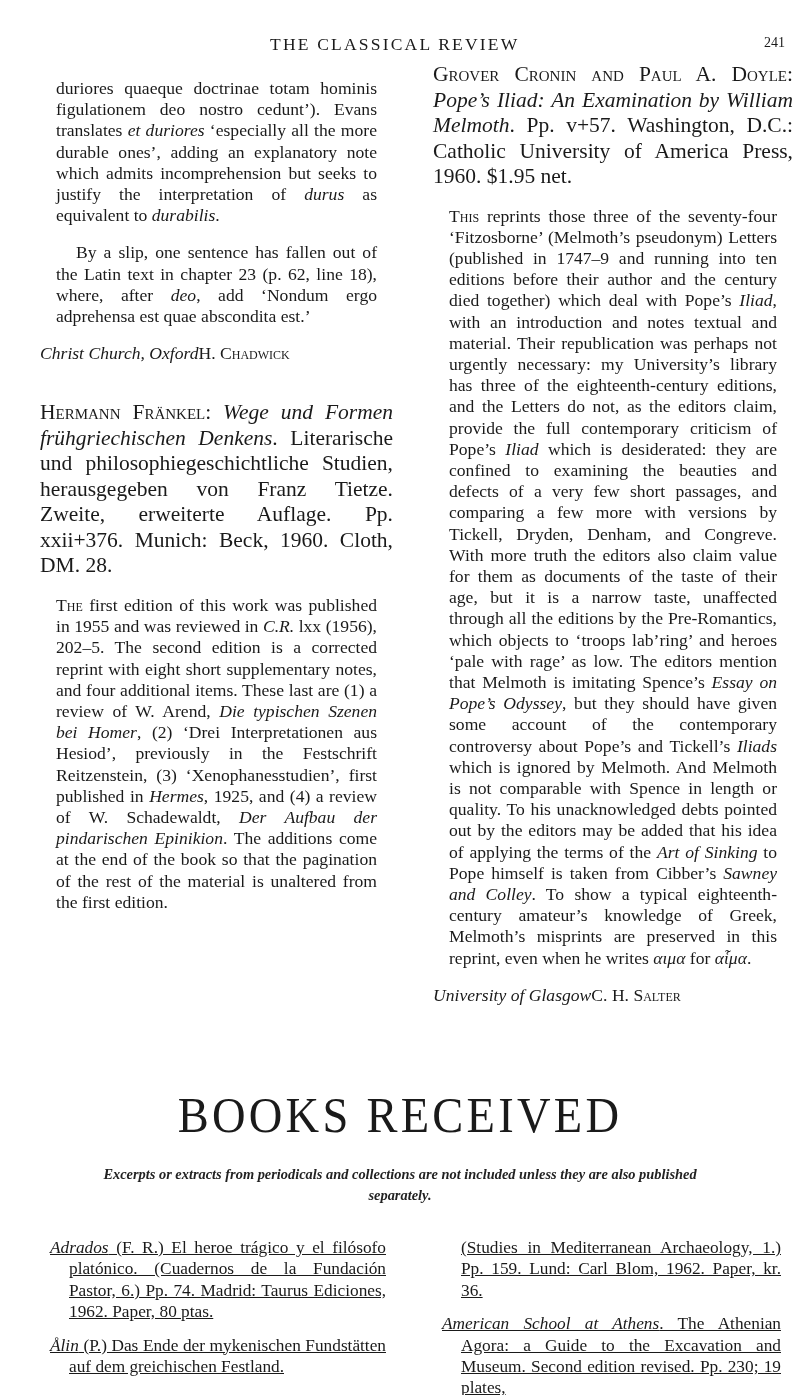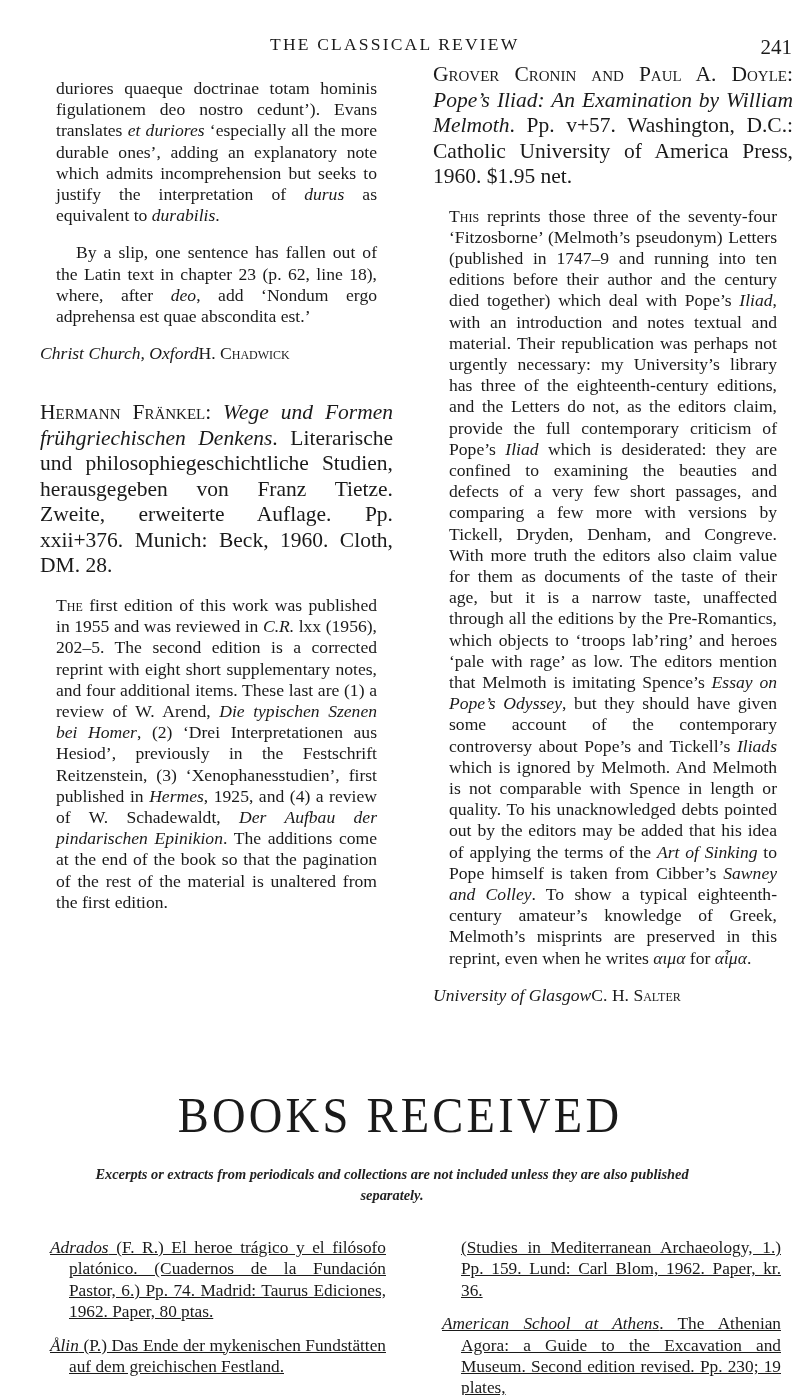--- a/index.html
+++ b/index.html
@@ -9,21 +9,21 @@
     color: #1a1a1a;
   }
   .running-head {
     position: absolute; top: 34px; left: 0; width: 792px; height: 24px;
   }
   .running-title {
     position: absolute; left: 270px; top: 0;
     font-size: 17.5px; letter-spacing: 2.2px;
   }
   .page-number {
-    position: absolute; right: 0; top: 1px; font-size: 21px;
+    position: absolute; right: 7px; top: 1px; font-size: 14px;
   }
   .col {
     position: absolute; font-size: 17.6px; line-height: 21.2px;
     text-align: justify; hyphens: manual;
   }
   .col p { margin: 16px; text-indent: 0; }
   .col p.ind { text-indent: 20px; }
   .left-col { left: 40px; top: 62px; width: 353px; }
   .right-col { left: 433px; top: 62px; width: 360px; }
   .sc { font-variant: small-caps; }
@@ -37,21 +37,21 @@
     margin-bottom: 9px;
   }
   .review-head .author { font-variant: small-caps; }
   .gap-review { height: 36px; }
   .books-title {
     position: absolute; top: 1086px; left: 0; width: 800px; text-align: center;
     font-size: 50px; letter-spacing: 3.5px; font-family: "Liberation Serif", serif;
     transform: scaleX(0.93); transform-origin: center;
   }
   .books-note {
-    position: absolute; top: 1164px; left: 72px; width: 640px;
+    position: absolute; top: 1164px; left: 80px; width: 640px;
     text-align: center; font-style: italic; font-weight: bold;
     font-size: 14.4px; line-height: 21px; color: #222;
   }
   .entries {
     position: absolute; top: 1225px; font-size: 17.3px; line-height: 21.4px;
     text-align: justify;
   }
   .entries.left { left: 38px; width: 360px; }
   .entries.right { left: 430px; width: 363px; }
   .entry { padding-left: 19px; text-indent: -19px; margin: 12px; text-decoration: underline; }

